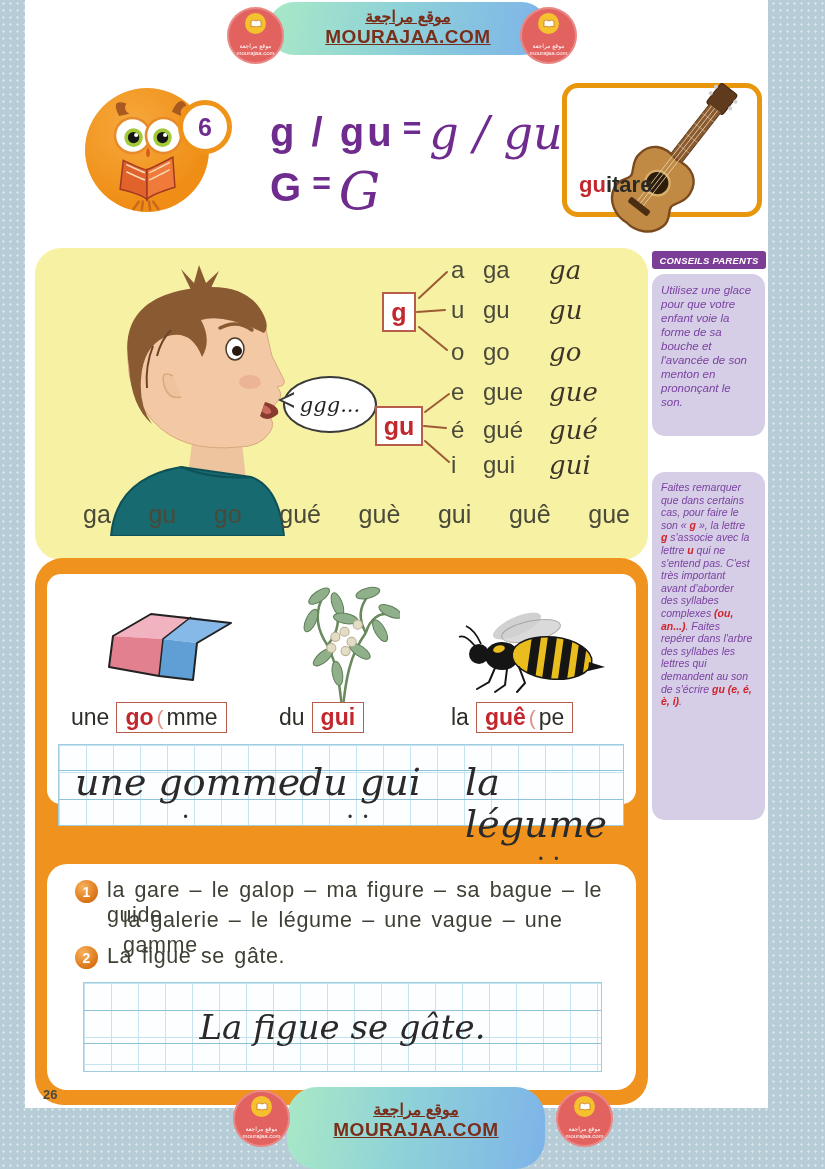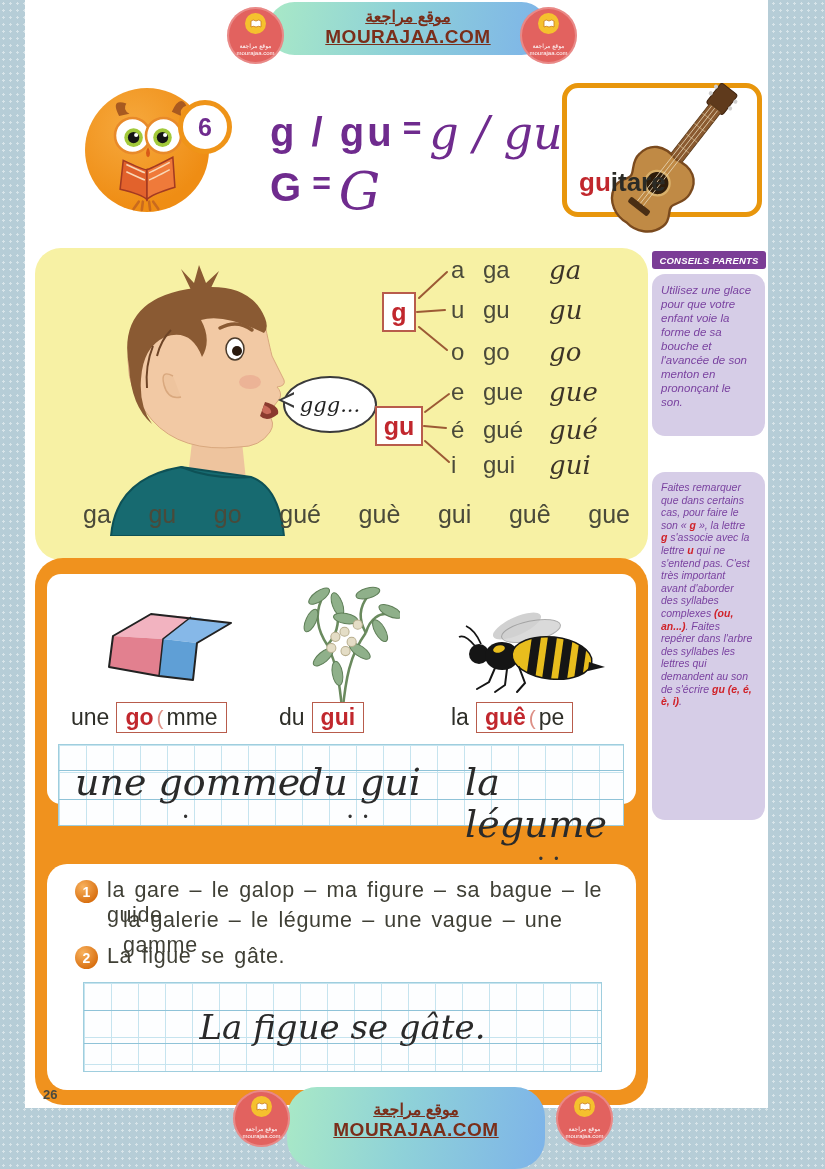--- a/index.html
+++ b/index.html
@@ -32,21 +32,21 @@
   .num-badge { left:153px; top:100px; width:54px; height:54px; border-radius:50%; background:#fff;
                border:5px solid #ef9418; display:flex; align-items:center; justify-content:center;
                font-size:25px; font-weight:bold; color:#6f2b8e; }
   .title-block { left:245px; top:110px; color:#6f2b8e; }
   .title-line { display:flex; height:55px; }
   .t-print { font-weight:bold; font-size:40px; letter-spacing:3px; }
   .t-eq { font-size:32px; font-weight:bold; margin:0 8px; }
   .t-cur { font-family:"DejaVu Serif",serif; font-style:italic; font-size:46px; line-height:1; }
   .guitar-card { left:537px; top:83px; width:200px; height:134px; background:#fff;
                  border:5px solid #e8960c; border-radius:16px; }
-  .guitar-word { position:absolute; left:12px; bottom:14px; font-size:26px; font-weight:bold; color:#2b2b26; }
+  .guitar-word { position:absolute; left:12px; bottom:14px; font-size:22px; font-weight:bold; color:#2b2b26; }
   .red-part { color:#c1272d; }
   .guitar-svg { position:absolute; right:2px; top:-14px; overflow:visible; }
 
   
   .yellow-panel { left:10px; top:248px; width:613px; height:312px; background:#f7f1a4; border-radius:26px; }
   .boy-svg { position:absolute; left:18px; top:8px; }
   .bubble { position:absolute; left:248px; top:128px; width:94px; height:57px; background:#fff;
             border:2px solid #3a3a3a; border-radius:50%; display:flex; align-items:center; justify-content:center;
             font-family:"DejaVu Serif",serif; font-style:italic; font-size:21px; color:#222; }
   .bubble::before { content:""; position:absolute; left:-15px; top:14px; border:8px solid transparent;

